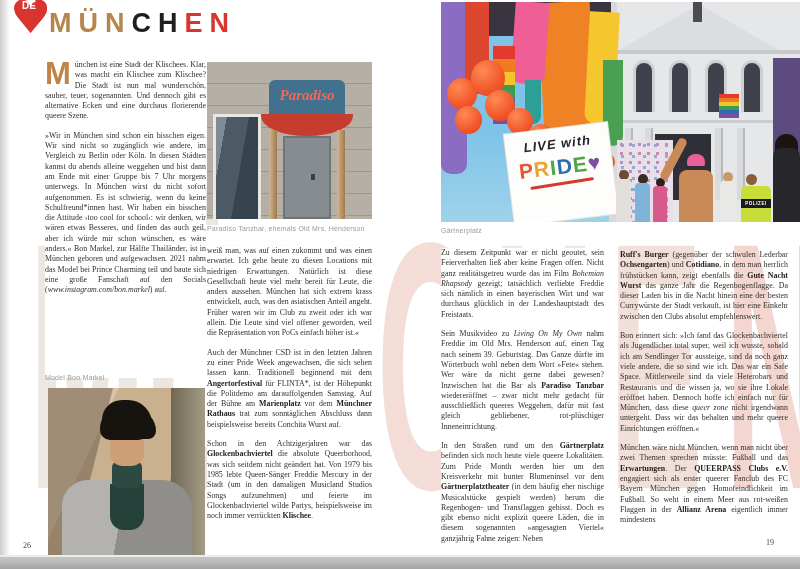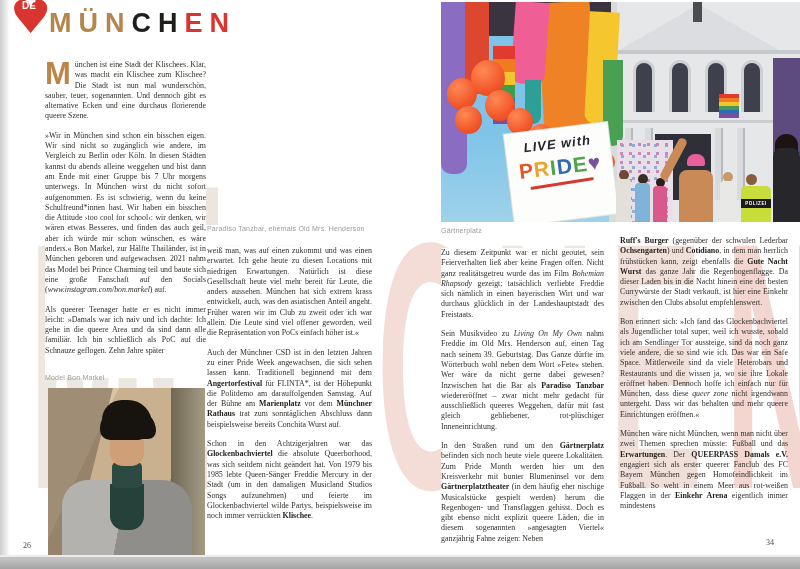--- a/index.html
+++ b/index.html
@@ -30,21 +30,21 @@
   .title span{display:block;}
 
   
   .col{position:absolute;z-index:4;font-size:7.9px;line-height:10.3px;text-align:justify;}
   .col p{margin:0 0 9px 0;}
   .col b{color:#26231f;}
   .white-bg{background:#ffffff;}
   #col1{left:45px;top:60px;width:161px;height:318px;}
   #col2{left:207px;top:246px;width:165px;height:312px;}
   #col3{left:441px;top:248px;width:163px;height:305px;}
-  #col4{left:620px;top:236px;width:168px;height:305px;background:transparent;}
+  #col4{left:620px;top:250px;width:168px;height:305px;background:transparent;}
   .dropcap{float:left;font:bold 31px/26px "Liberation Sans",sans-serif;color:#bf8448;
            margin:1px 4px 0 0;}
 
   .caption{position:absolute;z-index:4;font:7px "Liberation Sans",sans-serif;color:#9a9a9a;
            letter-spacing:.2px;}
   #cap-paradiso{left:207px;top:225px;width:170px;}
   #cap-model{left:45px;top:374px;width:160px;}
   #cap-gaertnerplatz{left:441px;top:227px;width:160px;}
   .pagenum{position:absolute;z-index:5;font:8px "Liberation Serif",serif;color:#4a4a4a;}
   #pn26{left:23px;top:541px;}
@@ -174,23 +174,31 @@
       <span data-name="title-letter" style="color: rgb(181, 133, 78);">N</span>
       <span data-name="title-letter" style="color: rgb(31, 30, 28);">C</span>
       <span data-name="title-letter" style="color: rgb(31, 30, 28);">H</span>
       <span data-name="title-letter" style="color: rgb(215, 53, 46);">E</span>
       <span data-name="title-letter" style="color: rgb(215, 53, 46);">N</span>
     </div>
 
   <div id="col1" class="col white-bg" data-name="left-column-1">
     <p data-name="paragraph"><span class="dropcap" data-name="dropcap-letter">M</span><span data-name="intro-paragraph-text">ünchen ist eine Stadt der Klischees. Klar, was macht ein Klischee zum Klischee? Die Stadt ist nun mal wunderschön, sauber, teuer, sogenannten. Und dennoch gibt es alternative Ecken und eine durchaus florierende queere Szene.</span></p>
     <p data-name="paragraph">»Wir in München sind schon ein bisschen eigen. Wir sind nicht so zugänglich wie andere, im Vergleich zu Berlin oder Köln. In diesen Städten kannst du abends alleine weggehen und bist dann am Ende mit einer Gruppe bis 7 Uhr morgens unterwegs. In München wirst du nicht sofort aufgenommen. Es ist schwierig, wenn du keine Schulfreund*innen hast. Wir haben ein bisschen die Attitude ›too cool for school‹: wir denken, wir wären etwas Besseres, und finden das auch geil, aber ich würde mir schon wünschen, es wäre anders.« Bon Markel, zur Hälfte Thailänder, ist in München geboren und aufgewachsen. 2021 nahm das Model bei Prince Charming teil und baute sich eine große Fanschaft auf den Socials (<i>www.instagram.com/bon.markel</i>) auf.</p>
-    <p data-name="paragraph">Als queerer Teenager hatte er es nicht immer leicht: »Damals war ich naiv und ich dachte: Ich gehe in die queere Area und da sind dann alle familiär. Ich bin schließlich als PoC auf die Schnauze geflogen. Zehn Jahre später</p>
-  </div>
-
+  </div>
+
+  <div id="photo-paradiso" data-name="paradiso-tanzbar-photo">
+    <div class="pp-window" data-name="bar-window"></div>
+    <div class="pp-sign" data-name="paradiso-neon-sign">Paradiso</div>
+    <div class="pp-awning" data-name="red-awning"></div>
+    <div class="pp-pillar l" data-name="wood-pillar"></div>
+    <div class="pp-pillar r" data-name="wood-pillar"></div>
+    <div class="pp-door" data-name="bar-door"></div>
+    <div class="pp-knob" data-name="door-knob"></div>
+  </div>
   <div id="cap-paradiso" class="caption" data-name="paradiso-photo-caption">Paradiso Tanzbar, ehemals Old Mrs. Henderson</div>
 
   <div id="col2" class="col white-bg" data-name="left-column-2">
     <p data-name="paragraph">weiß man, was auf einen zukommt und was einen erwartet. Ich gehe heute zu diesen Locations mit niedrigen Erwartungen. Natürlich ist diese Gesellschaft heute viel mehr bereit für Leute, die anders aussehen. München hat sich extrem krass entwickelt, auch, was den asiatischen Anteil angeht. Früher waren wir im Club zu zweit oder ich war allein. Die Leute sind viel offener geworden, weil die Repräsentation von PoCs einfach höher ist.«</p>
     <p data-name="paragraph">Auch der Münchner CSD ist in den letzten Jahren zu einer Pride Week angewachsen, die sich sehen lassen kann. Traditionell beginnend mit dem <b>Angertorfestival</b> für FLINTA*, ist der Höhepunkt die Politdemo am darauffolgenden Samstag. Auf der Bühne am <b>Marienplatz</b> vor dem <b>Münchner Rathaus</b> trat zum sonntäglichen Abschluss dann beispielsweise bereits Conchita Wurst auf.</p>
     <p data-name="paragraph">Schon in den Achtzigerjahren war das <b>Glockenbachviertel</b> die absolute Queerborhood, was sich seitdem nicht geändert hat. Von 1979 bis 1985 lebte Queen-Sänger Freddie Mercury in der Stadt (um in den damaligen Musicland Studios Songs aufzunehmen) und feierte im Glockenbachviertel wilde Partys, beispielsweise im noch immer verrückten <b>Klischee</b>.</p>
   </div>
 
   <div id="cap-model" class="caption" data-name="model-photo-caption">Model Bon Markel</div>
   <div id="photo-bon" data-name="model-bon-markel-photo">
@@ -283,19 +291,19 @@
   <div id="cap-gaertnerplatz" class="caption" data-name="pride-photo-caption">Gärtnerplatz</div>
 
   <div id="col3" class="col white-bg" data-name="right-column-1">
     <p data-name="paragraph">Zu diesem Zeitpunkt war er nicht geoutet, sein Feierverhalten ließ aber keine Fragen offen. Nicht ganz realitätsgetreu wurde das im Film <i>Bohemian Rhapsody</i> gezeigt; tatsächlich verliebte Freddie sich nämlich in einen bayerischen Wirt und war durchaus glücklich in der Landeshauptstadt des Freistaats.</p>
     <p data-name="paragraph">Sein Musikvideo zu <i>Living On My Own</i> nahm Freddie im Old Mrs. Henderson auf, einen Tag nach seinem 39. Geburtstag. Das Ganze dürfte im Wörterbuch wohl neben dem Wort »Fete« stehen. Wer wäre da nicht gerne dabei gewesen? Inzwischen hat die Bar als <b>Paradiso Tanzbar</b> wiedereröffnet – zwar nicht mehr gedacht für ausschließlich queeres Weggehen, dafür mit fast gleich gebliebener, rot-plüschiger Inneneinrichtung.</p>
     <p data-name="paragraph">In den Straßen rund um den <b>Gärtnerplatz</b> befinden sich noch heute viele queere Lokalitäten. Zum Pride Month werden hier um den Kreisverkehr mit bunter Blumeninsel vor dem <b>Gärtnerplatztheater</b> (in dem häufig eher nischige Musicalstücke gespielt werden) herum die Regenbogen- und Transflaggen gehisst. Doch es gibt ebenso nicht explizit queere Läden, die in diesem sogenannten »angesagten Viertel« ganzjährig Fahne zeigen: Neben</p>
   </div>
   <div id="col4" class="col" data-name="right-column-2">
     <p data-name="paragraph"><b>Ruff's Burger</b> (gegenüber der schwulen Lederbar <b>Ochsengarten</b>) und <b>Cotidiano</b>, in dem man herrlich frühstücken kann, zeigt ebenfalls die <b>Gute Nacht Wurst</b> das ganze Jahr die Regenbogenflagge. Da dieser Laden bis in die Nacht hinein eine der besten Currywürste der Stadt verkauft, ist hier eine Einkehr zwischen den Clubs absolut empfehlenswert.</p>
     <p data-name="paragraph">Bon erinnert sich: »Ich fand das Glockenbachviertel als Jugendlicher total super, weil ich wusste, sobald ich am Sendlinger Tor aussteige, sind da noch ganz viele andere, die so sind wie ich. Das war ein Safe Space. Mittlerweile sind da viele Heterobars und Restaurants und die wissen ja, wo sie ihre Lokale eröffnet haben. Dennoch hoffe ich einfach nur für München, dass diese <i>queer zone</i> nicht irgendwann untergeht. Dass wir das behalten und mehr queere Einrichtungen eröffnen.«</p>
-    <p data-name="paragraph">München wäre nicht München, wenn man nicht über zwei Themen sprechen müsste: Fußball und das <b>Erwartungen</b>. Der <b>QUEERPASS Damals e.V.</b> engagiert sich als erster queerer Fanclub des FC Bayern München gegen Homofeindlichkeit im Fußball. So weht in einem Meer aus rot-weißen Flaggen in der <b>Einkehr Arena</b> eigentlich immer mindestens</p>
-  </div>
-  <div id="pn27" class="pagenum" data-name="page-number-right">34</div>
+    <p data-name="paragraph">München wäre nicht München, wenn man nicht über zwei Themen sprechen müsste: Fußball und das <b>Erwartungen</b>. Der <b>QUEERPASS Clubs e.V.</b> engagiert sich als erster queerer Fanclub des FC Bayern München gegen Homofeindlichkeit im Fußball. So weht in einem Meer aus rot-weißen Flaggen in der <b>Allianz Arena</b> eigentlich immer mindestens</p>
+  </div>
+  <div id="pn27" class="pagenum" data-name="page-number-right">19</div>
 
   <div class="edge-left" data-name="book-edge-shadow"></div>
   <div class="edge-bottom" data-name="book-bottom-edge"></div>
 </div>
 
 </body></html>

